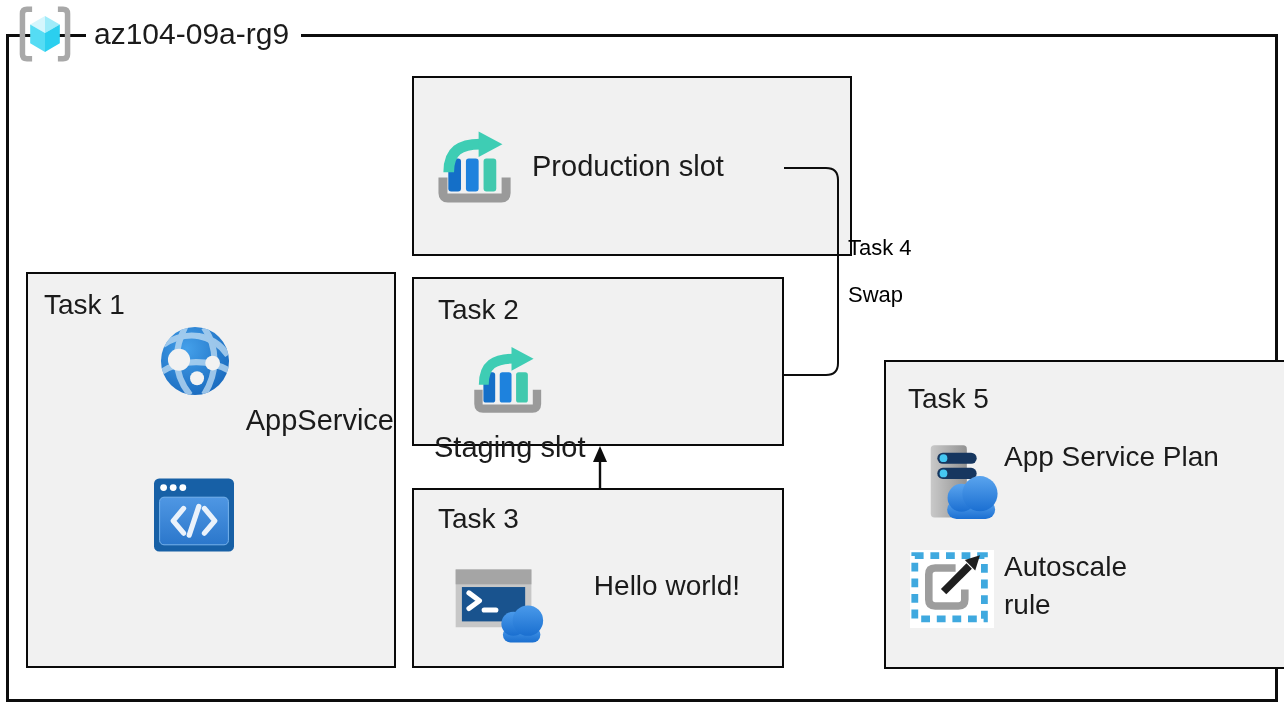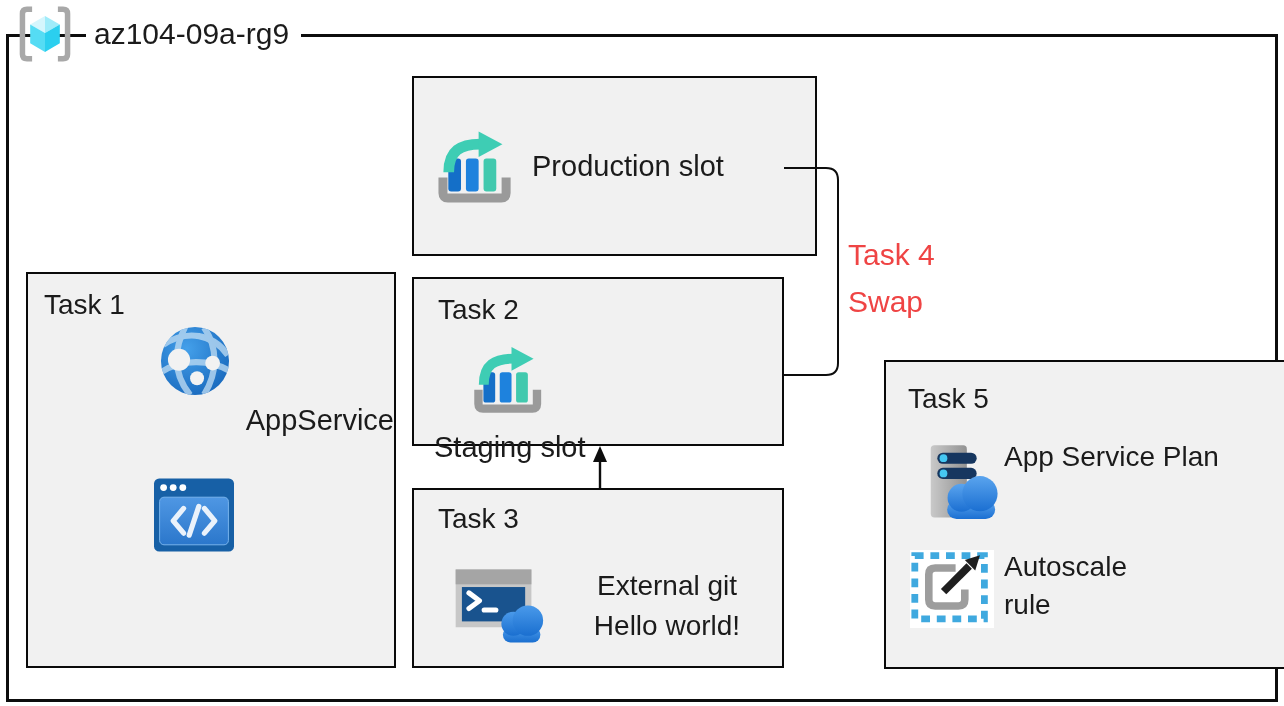--- a/index.html
+++ b/index.html
@@ -13,21 +13,21 @@
   .rg-icon { position: absolute; left: 16px; top: 5px; width: 58px; height: 58px; z-index: 3; }
   .rg-title { position: absolute; left: 86px; top: 15px; z-index: 3; background: #ffffff;
     padding: 0 12px 0 8px; font-size: 30px; line-height: 38px; color: #1b1b1b; white-space: nowrap; }
 
   .panel { position: absolute; background: #f1f1f1; border: 2px solid #0a0a0a; }
   .panel-title { position: absolute; font-size: 28px; line-height: 34px; color: #1b1b1b; white-space: nowrap; }
 
   .item-label { font-size: 28px; color: #1b1b1b; }
 
   
-  #box-production { left: 412px; top: 76px; width: 405px; height: 180px; }
+  #box-production { left: 412px; top: 76px; width: 440px; height: 180px; }
   #box-production .row { position: absolute; left: 22px; top: 0; height: 100%;
     display: flex; align-items: center; gap: 14px; }
 
   
   #box-task2 { left: 412px; top: 277px; width: 372px; height: 169px; }
   #box-task2 .row { position: absolute; left: 20px; top: 62px; display: flex; align-items: center; gap: 14px; flex-direction: column; }
 
   
   #box-task3 { left: 412px; top: 488px; width: 372px; height: 180px; }
   #box-task3 .shell { position: absolute; left: 38px; top: 74px; }
@@ -42,22 +42,22 @@
   #box-task1 .lbl2 { position: absolute; left: 0; top: 296px; width: 100%; text-align: center; }
 
   
   #box-task5 { left: 884px; top: 360px; width: 420px; height: 309px; }
   #box-task5 .asp-icon { position: absolute; left: 30px; top: 80px; }
   #box-task5 .lbl1 { position: absolute; left: 118px; top: 76px; width: 236px; line-height: 38px; }
   #box-task5 .auto-icon { position: absolute; left: 24px; top: 188px; }
   #box-task5 .lbl2 { position: absolute; left: 118px; top: 186px; width: 170px; line-height: 38px; }
 
   
-  .task4-label { position: absolute; left: 848px; top: 224px; font-size: 30px; line-height: 47px;
-    color: #ef4444; white-space: nowrap; z-index: 2; margin-top: 7px; }
+  .task4-label { position: absolute; left: 848px; top: 224px; font-size: 22px; line-height: 47px;
+    color: #000000; white-space: nowrap; z-index: 2; }
 
   .connector-layer { position: absolute; left: 0; top: 0; width: 1284px; height: 706px;
     pointer-events: none; z-index: 2; }
 </style>
 </head>
 <body>
 
 <div id="stage">
 
   <div class="outer-box"></div>
@@ -115,21 +115,20 @@
       <rect x="2.5" y="5.9" width="16.2" height="8.8" fill="#19538e"></rect>
       <path d="M4.3 7.4 L7.0 9.4 L4.3 11.4" fill="none" stroke="#ffffff" stroke-width="1.3" stroke-linecap="round" stroke-linejoin="round"></path>
       <line x1="8.2" y1="11.8" x2="11.2" y2="11.8" stroke="#ffffff" stroke-width="1.3" stroke-linecap="round"></line>
       <g fill="url(#cs-cloud)">
         <rect x="13.0" y="16.2" width="9.6" height="3.9" rx="1.95"></rect>
         <circle cx="15.7" cy="15.3" r="3.1"></circle>
         <circle cx="19.4" cy="14.5" r="3.9"></circle>
       </g>
     </svg>
     <div class="lines">
-      <div>External git</div>
       <div>Hello world!</div>
     </div>
   </div>
 
   <div id="box-task1" class="panel">
     <div class="panel-title" style="left:16px; top:14px">Task 1</div>
     <svg class="globe" width="82" height="82" viewBox="0 0 20 20">
       <defs>
         <radialGradient id="as-globe" cx="38%" cy="32%" r="80%">
           <stop offset="0" stop-color="#44a0ea"></stop>

